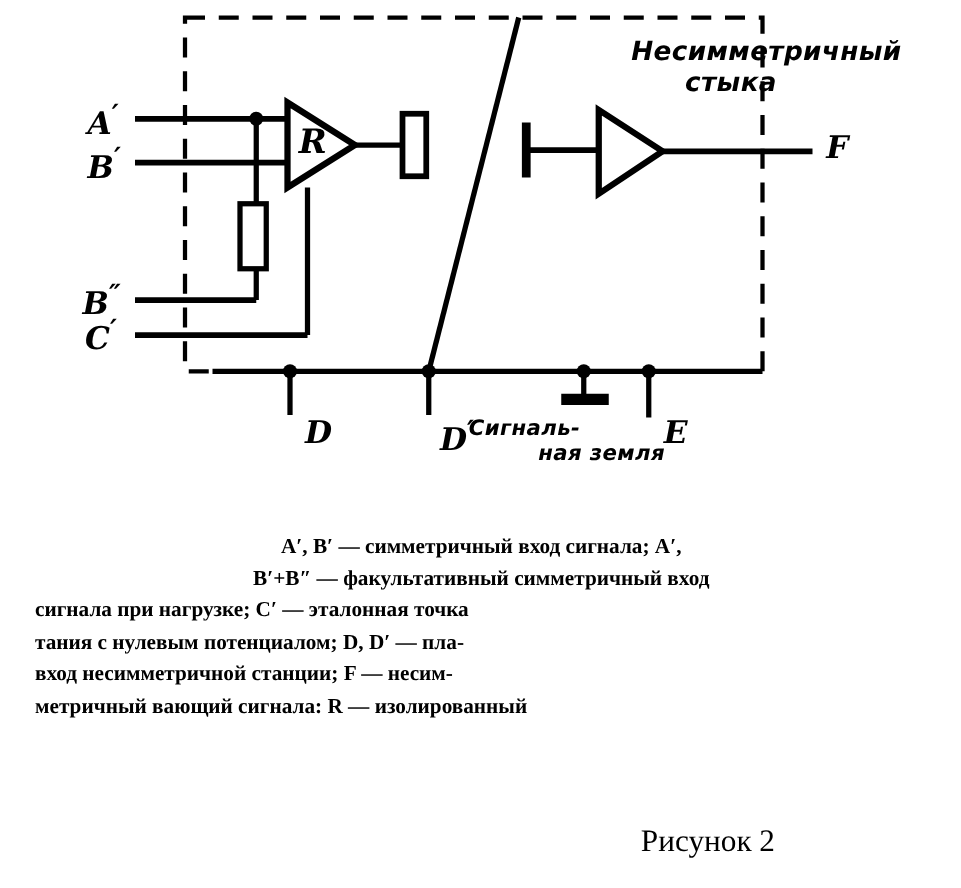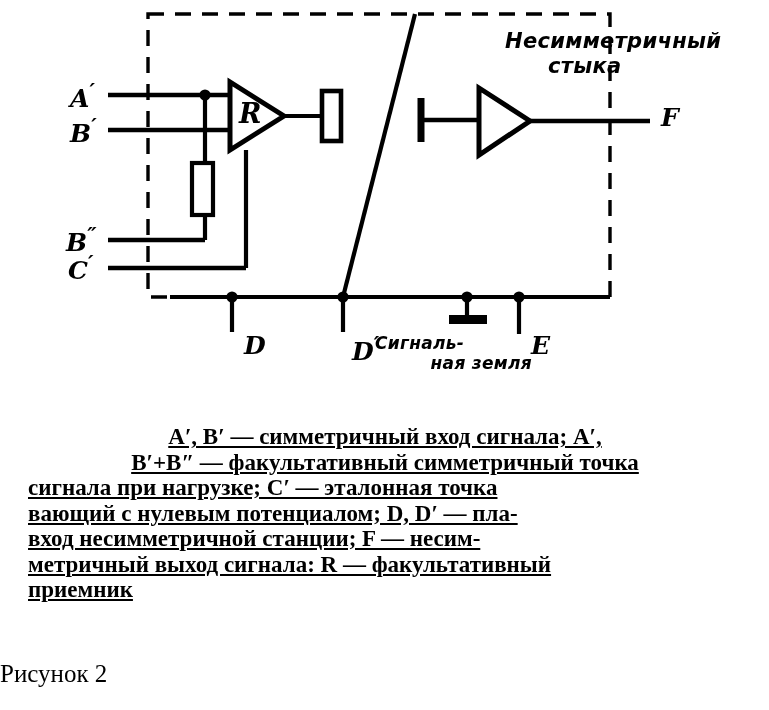--- a/index.html
+++ b/index.html
@@ -42,34 +42,33 @@
     color:#000;
     white-space:nowrap;
   }
   .stencil.small{font-size:17px;line-height:1.12;white-space:normal;text-align:center;}
 
   
   .caption{
     position:absolute;
     left:28px;top:424px;width:714px;
     font-family:"Liberation Serif",serif;
-    font-size:23px;
+    font-size:17px;
     line-height:25.5px;
     text-align:justify;
     color:#000;
     font-weight:700;
-    text-decoration:underline;
   }
   .caption .ln{display:block;white-space:nowrap;}
   .caption .ln.c{text-align:left;}
 
   .figcap{
     position:absolute;
     left:0;top:660px;width:620px;
-    text-align:left;
+    text-align:right;
     font-family:"Liberation Serif",serif;
     font-size:25px;
     font-weight:400;
     color:#000;
   }
 </style>
 </head>
 <body>
 
 <div class="figure">
@@ -159,21 +158,20 @@
 
   <div class="stencil" style="left:505px;top:30px;">Несимметричный</div>
   <div class="stencil" style="left:548px;top:55px;">стыка</div>
 
   <div class="stencil small" style="left:375px;top:334px;width:125px;text-align:left;">Сигналь-</div>
   <div class="stencil small" style="left:397px;top:354px;width:135px;text-align:right;">ная земля</div>
 </div>
 
 <div class="caption">
   <span class="ln" style="text-align:center;">A′,  B′ — симметричный    вход    сигнала;    A′,</span>
-  <span class="ln" style="text-align:center;">B′+B″ — факультативный  симметричный  точка</span>
+  <span class="ln" style="text-align:center;">B′+B″ — факультативный  симметричный  вход</span>
   <span class="ln c">сигнала при нагрузке;  C′  — эталонная точка</span>
-  <span class="ln c">вающий с нулевым потенциалом;  D,  D′ — пла-</span>
+  <span class="ln c">тания с нулевым потенциалом;  D,  D′ — пла-</span>
   <span class="ln c">вход  несимметричной  станции;    F — несим-</span>
-  <span class="ln c">метричный выход сигнала: R — факультативный</span>
-  <span class="ln c">приемник</span>
+  <span class="ln c">метричный вающий сигнала: R — изолированный</span>
 </div>
 
 <div class="figcap">Рисунок 2</div>
 
 </body></html>

